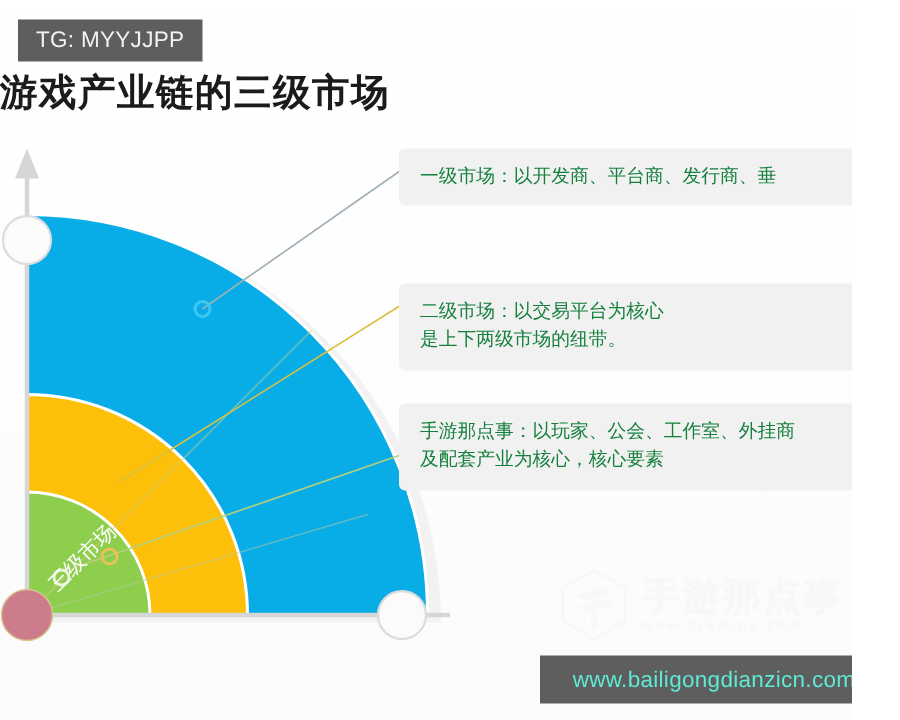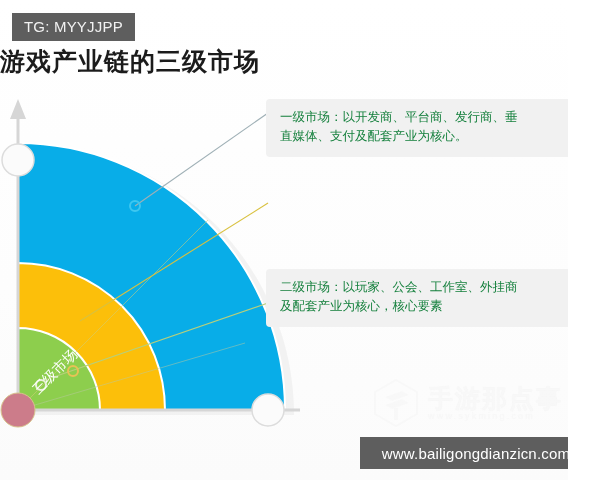--- a/index.html
+++ b/index.html
@@ -102,21 +102,21 @@
   }
 
   
   .url-bar {
     position: absolute;
     left: 360px;
     top: 437px;
     width: 232px;
     height: 32px;
     background: #5e5e5e;
-    color: #ffffff;
+    color: #5eead4;
     font-size: 15px;
     display: flex;
     align-items: center;
     justify-content: center;
     letter-spacing: .2px;
   }
 </style>
 </head>
 <body>
 
@@ -165,26 +165,29 @@
       <circle cx="268" cy="325" r="16" fill="#fbfbfb" stroke="#dcdcdc" stroke-width="1.5"></circle>
 
       <circle cx="18" cy="325" r="17" fill="#CC7C8A" stroke="#d8c58e" stroke-width="1"></circle>
 
       <text x="58" y="290" fill="#ffffff" font-size="14" font-family="'Liberation Sans', sans-serif" transform="rotate(-45 58 290)" text-anchor="middle">三级市场</text>
     </svg>
   </div>
 
   <div class="note note-1">
     <span class="ln">一级市场：以开发商、平台商、发行商、垂</span>
-    <span class="ln">直媒体、支付及配套产业为核心。</span>
-  </div>
-
+  </div>
+
+  <div class="note note-2">
+    <span class="ln">二级市场：以交易平台为核心</span>
+    <span class="ln">是上下两级市场的纽带。</span>
+  </div>
 
   <div class="note note-3">
-    <span class="ln">二级市场：以玩家、公会、工作室、外挂商</span>
+    <span class="ln">手游那点事：以玩家、公会、工作室、外挂商</span>
     <span class="ln">及配套产业为核心，核心要素</span>
   </div>
 
   <div class="watermark">
     <svg class="wm-logo" viewBox="0 0 48 50">
       <path d="M24 2 L45 14 L45 36 L24 48 L3 36 L3 14 Z" fill="none" stroke="#f0f0f0" stroke-width="2"></path>
       <path d="M13 19 L30 13 L37 17 L20 23 Z" fill="#f0f0f0"></path>
       <path d="M13 27 L30 21 L37 25 L20 31 Z" fill="#f0f0f0"></path>
       <path d="M22 30 L26 30 L26 42 L22 42 Z" fill="#f0f0f0"></path>
     </svg>

